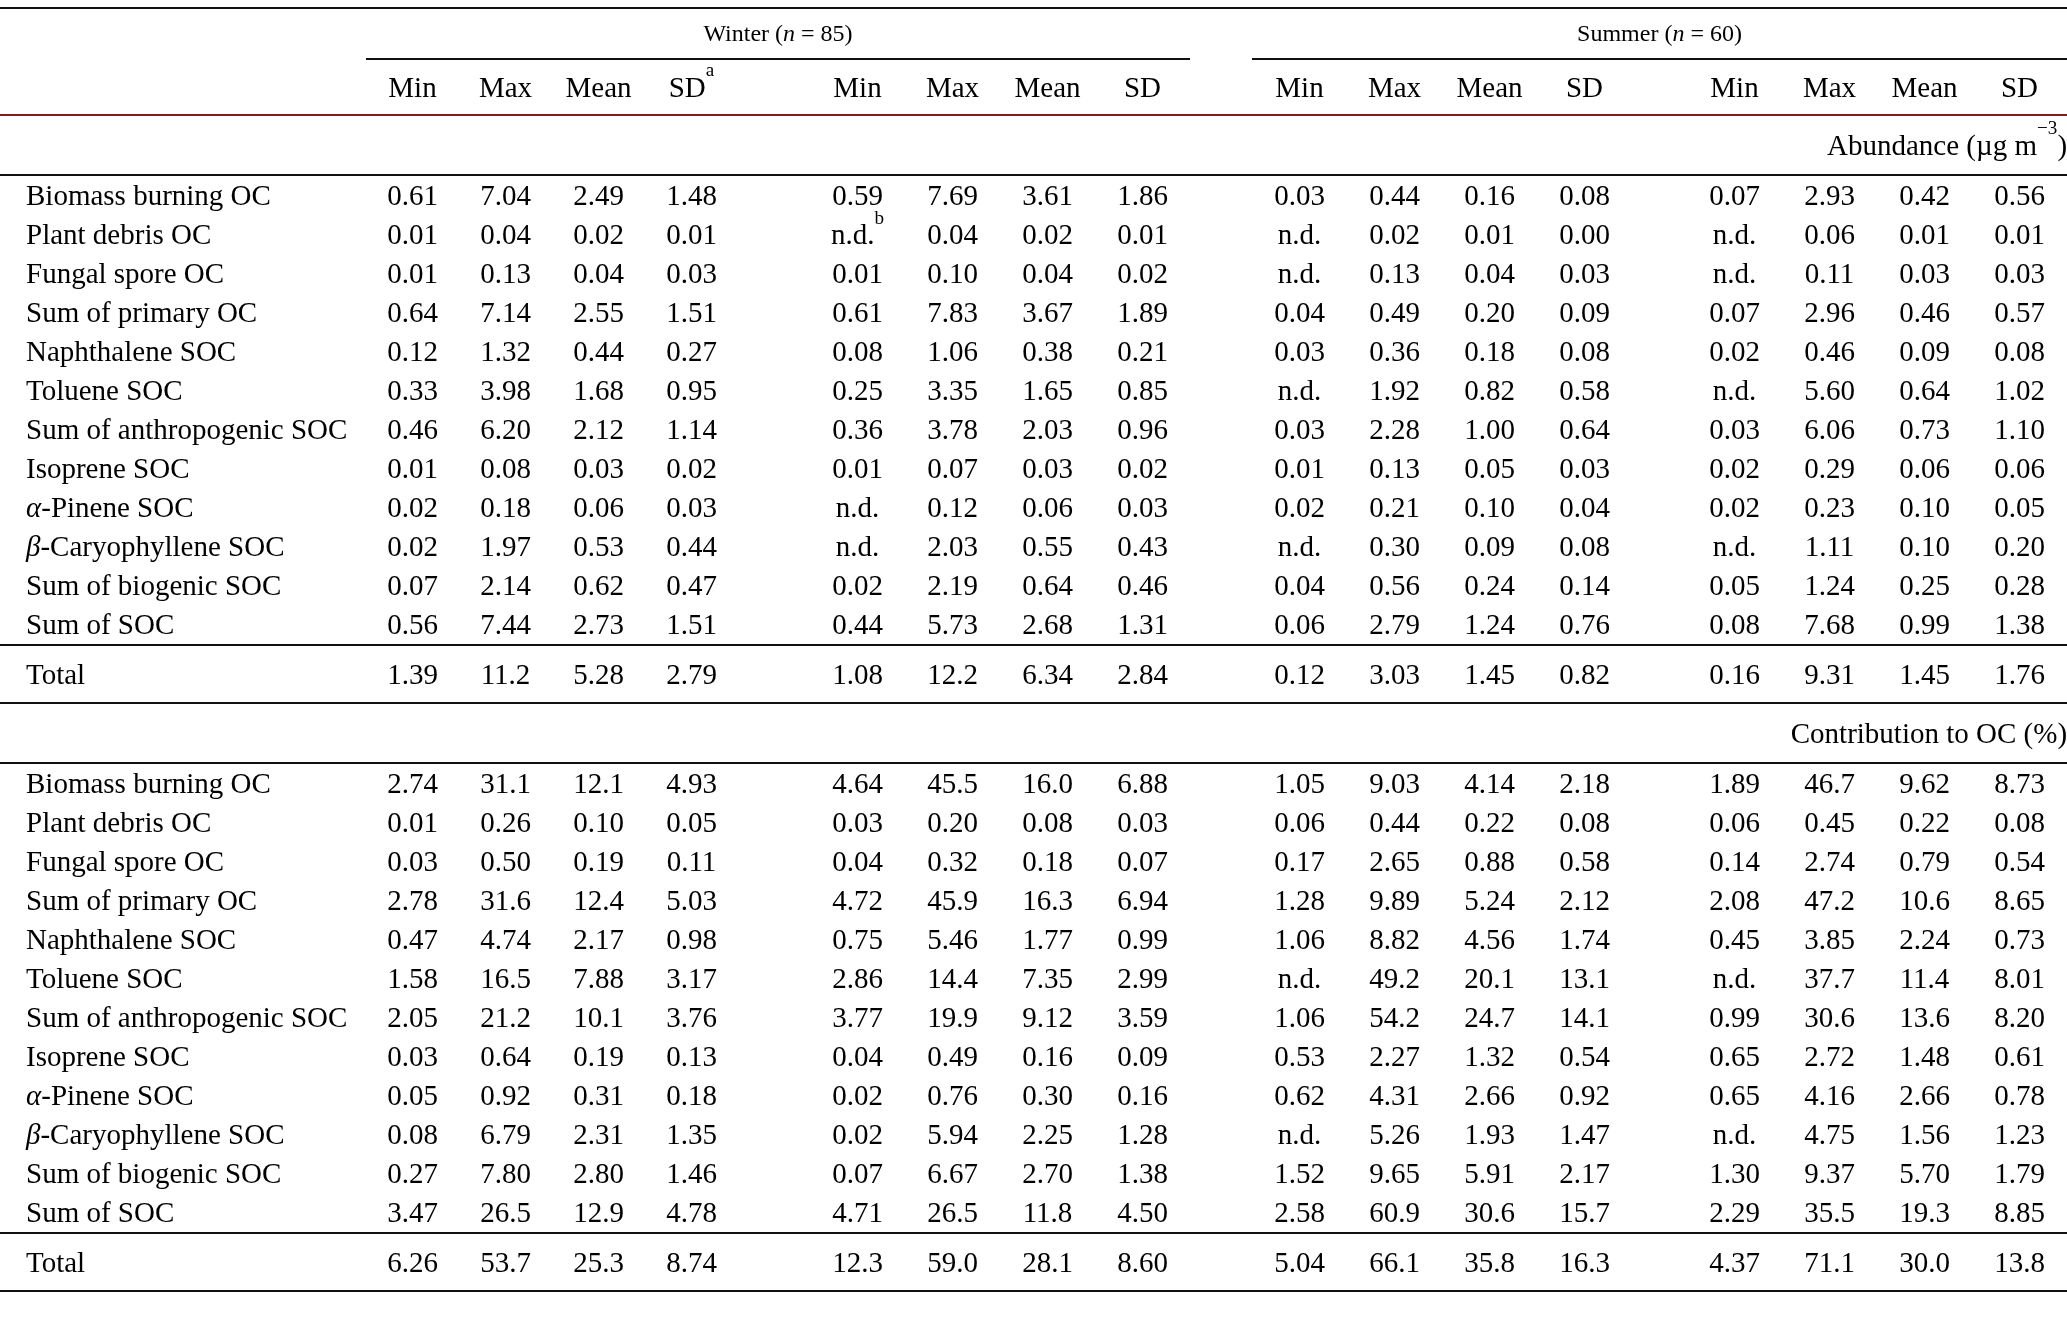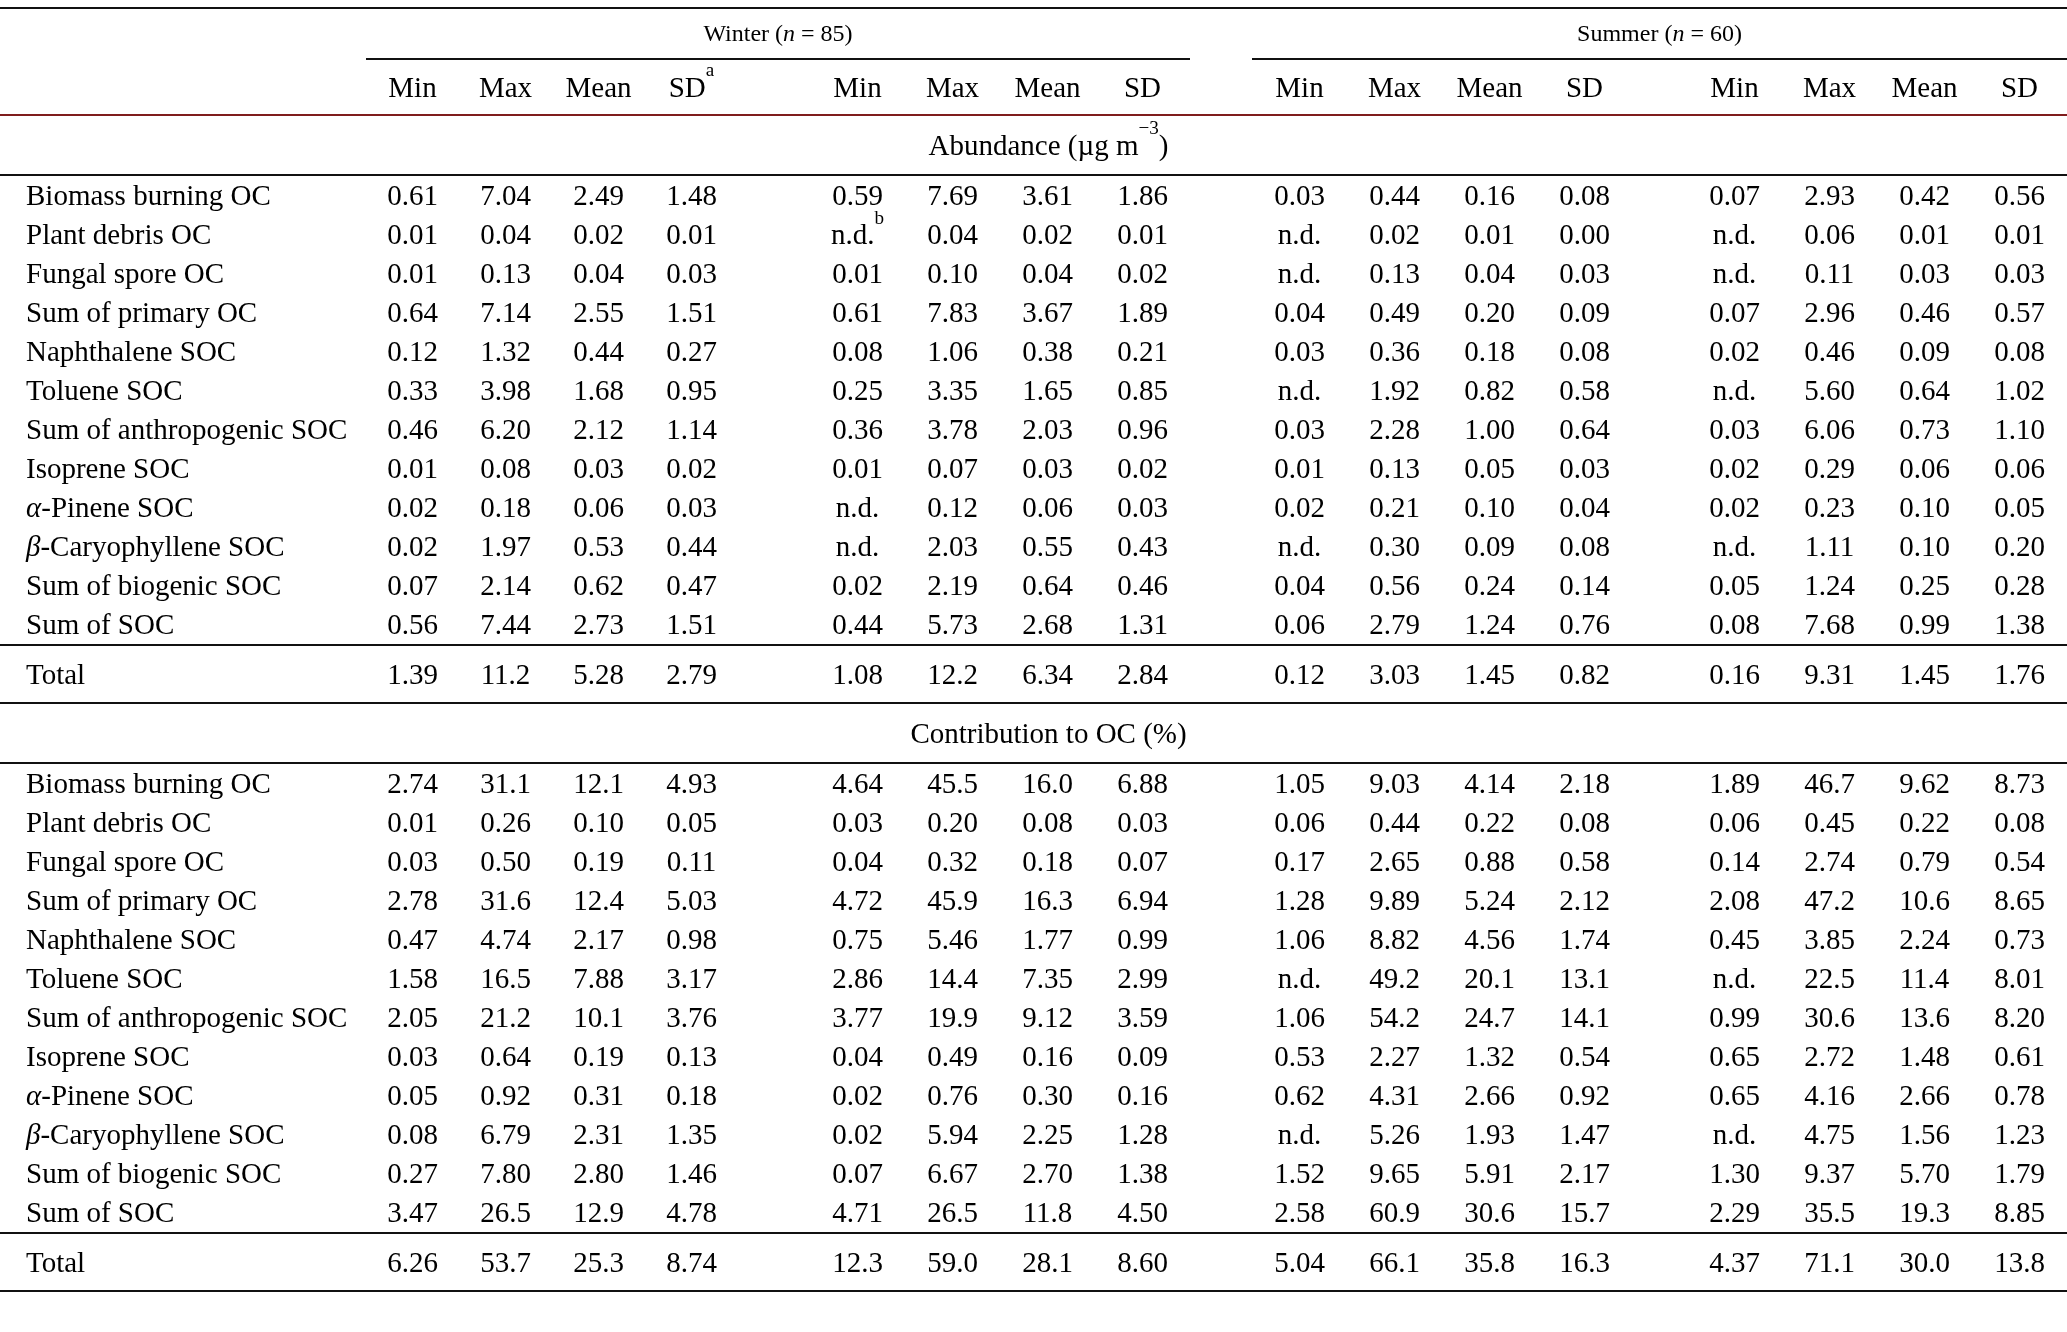--- a/index.html
+++ b/index.html
@@ -25,21 +25,21 @@
     overflow: visible;
   }
   thead tr.h1 th { height: 49px; font-size: 24px; }
   thead tr.h2 th { height: 54px; font-size: 30px; }
   thead tr.h3 th, thead tr.h3 td { height: 54px; }
   thead tr.h1 th.season { border-bottom: 2px solid #111; }
   thead tr.h2 th.time   { border-bottom: 2px solid #111; }
   thead tr.h3 th, thead tr.h3 td { border-bottom: 2px solid #7f1d1d; }
   tr.section-row td {
     height: 58px;
-    text-align: center;
+    text-align: right;
     padding-left: 30px;
     border-top: 2px solid #111;
     border-bottom: 2px solid #111;
     font-size: 29px;
   }
   tr.data-row td { height: 39px; }
   tr.total-row td {
     height: 56px;
     border-top: 2px solid #111;
     border-bottom: 2px solid #111;
@@ -520,21 +520,21 @@
           <td class="val">14.4</td>
           <td class="val">7.35</td>
           <td class="val">2.99</td>
           <td class="gap"></td>
           <td class="val">n.d.</td>
           <td class="val">49.2</td>
           <td class="val">20.1</td>
           <td class="val">13.1</td>
           <td class="gap"></td>
           <td class="val">n.d.</td>
-          <td class="val">22.5</td>
+          <td class="val">37.7</td>
           <td class="val">11.4</td>
           <td class="val">8.01</td>
         </tr>
         <tr class="data-row">
           <td class="label">Sum of anthropogenic SOC</td>
           <td class="val">2.05</td>
           <td class="val">21.2</td>
           <td class="val">10.1</td>
           <td class="val">3.76</td>
           <td class="gap"></td>

